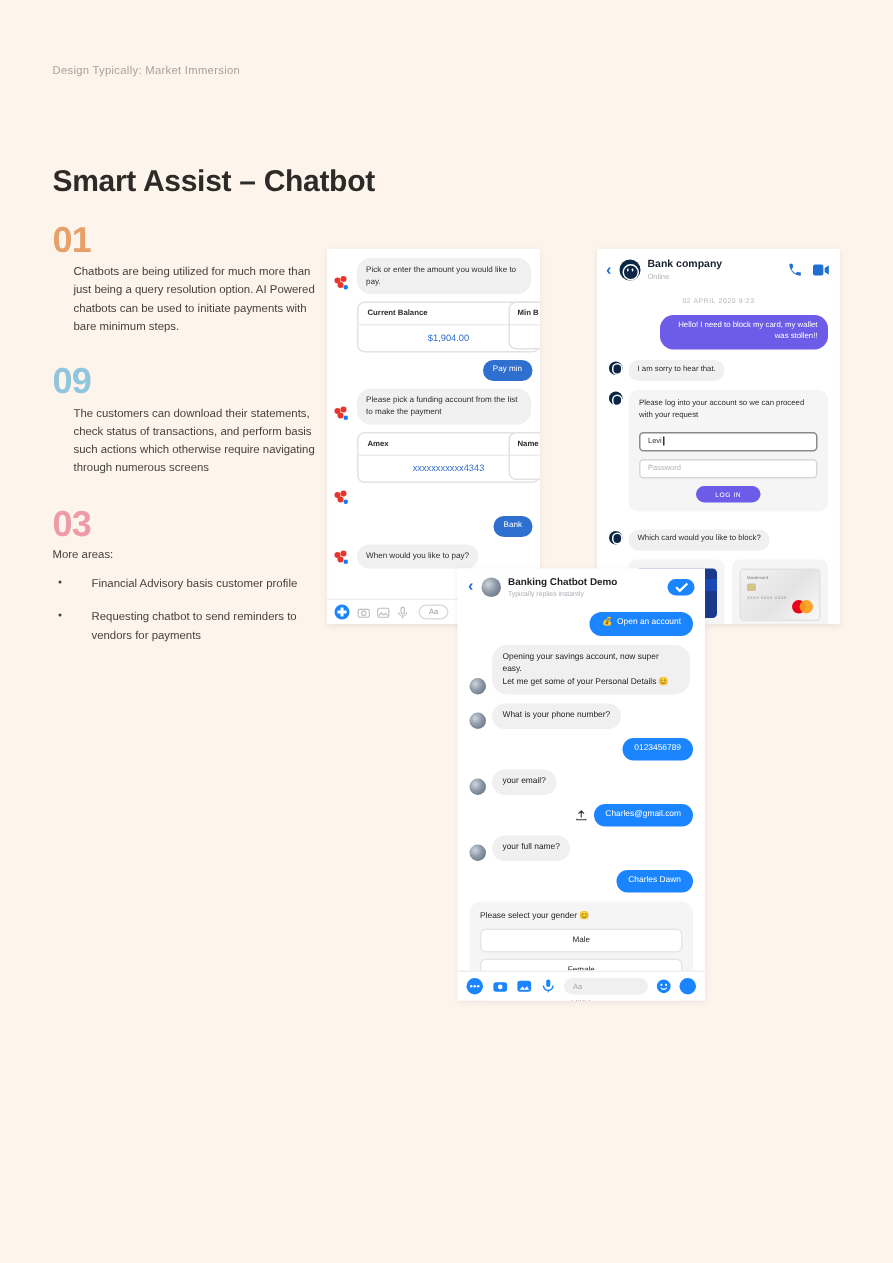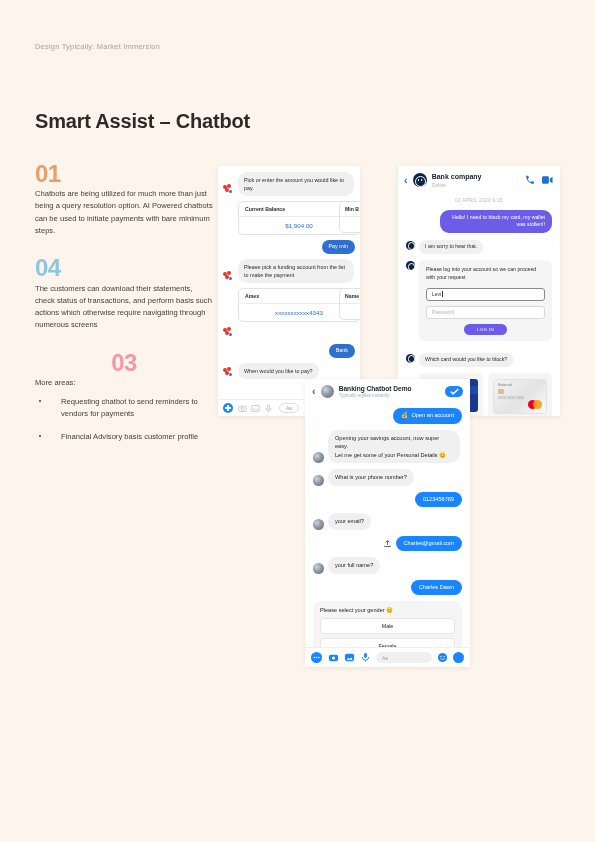--- a/index.html
+++ b/index.html
@@ -17,30 +17,30 @@
   .eyebrow{
     position:absolute;left:35px;top:42px;
     font-size:7.5px;letter-spacing:.2px;color:#a9a19b;
   }
   .page-title{
     position:absolute;left:35px;top:110px;
     font-size:20px;font-weight:bold;letter-spacing:-.2px;color:#2e2a27;
   }
 
   
-  .left-col{position:absolute;left:35px;top:161px;width:178px;}
+  .left-col{position:absolute;left:35px;top:148px;width:178px;}
   .block{margin-bottom:18px;}
   .num{
     font-size:24px;font-weight:bold;line-height:1.05;letter-spacing:-.5px;
     margin-bottom:2px;
   }
   .n1{color:#e8a06a;}
   .n2{color:#8fc6dd;}
-  .n3{color:#ef9aa4;text-align:center;}
-  .btext{font-size:7.6px;line-height:1.62;color:#45403c;}
+  .n3{color:#ef9aa4;}
+  .btext{font-size:7.6px;line-height:1.62;color:#45403c;margin-left:14px;}
   .blk3-lead{font-size:7.6px;line-height:1.6;color:#45403c;margin-bottom:7px;}
   ul.bullets{margin:0;padding:0;list-style:none;}
   ul.bullets li{
     position:relative;padding-left:26px;margin-bottom:10px;
     font-size:7.6px;line-height:1.62;color:#45403c;
   }
   ul.bullets li .dot{
     position:absolute;left:4px;top:4px;width:2px;height:2px;
     background:#45403c;border-radius:50%;
   }
@@ -203,35 +203,35 @@
   <div class="page-title">Smart Assist – Chatbot</div>
 
   <div class="left-col">
 
     <div class="block">
       <div class="num n1">01</div>
       <div class="btext">Chatbots are being utilized for much more than just being a query resolution option. AI Powered chatbots can be used to initiate payments with bare minimum steps.</div>
     </div>
 
     <div class="block">
-      <div class="num n2">04</div>
+      <div class="num n2">09</div>
       <div class="btext">The customers can download their statements, check status of transactions, and perform basis such actions which otherwise require navigating through numerous screens</div>
     </div>
 
     <div class="block">
       <div class="num n3">03</div>
       <div class="blk3-lead">More areas:</div>
       <ul class="bullets">
         <li>
           <span class="dot"></span>
-          <span>Requesting chatbot to send reminders to vendors for payments</span>
+          <span>Financial Advisory basis customer profile</span>
         </li>
         <li>
           <span class="dot"></span>
-          <span>Financial Advisory basis customer profile</span>
+          <span>Requesting chatbot to send reminders to vendors for payments</span>
         </li>
       </ul>
     </div>
   </div>
 
   <div class="shot" id="shot1">
     <div class="m1-body">
 
       <div class="row">
         <span class="avatar-fb">

